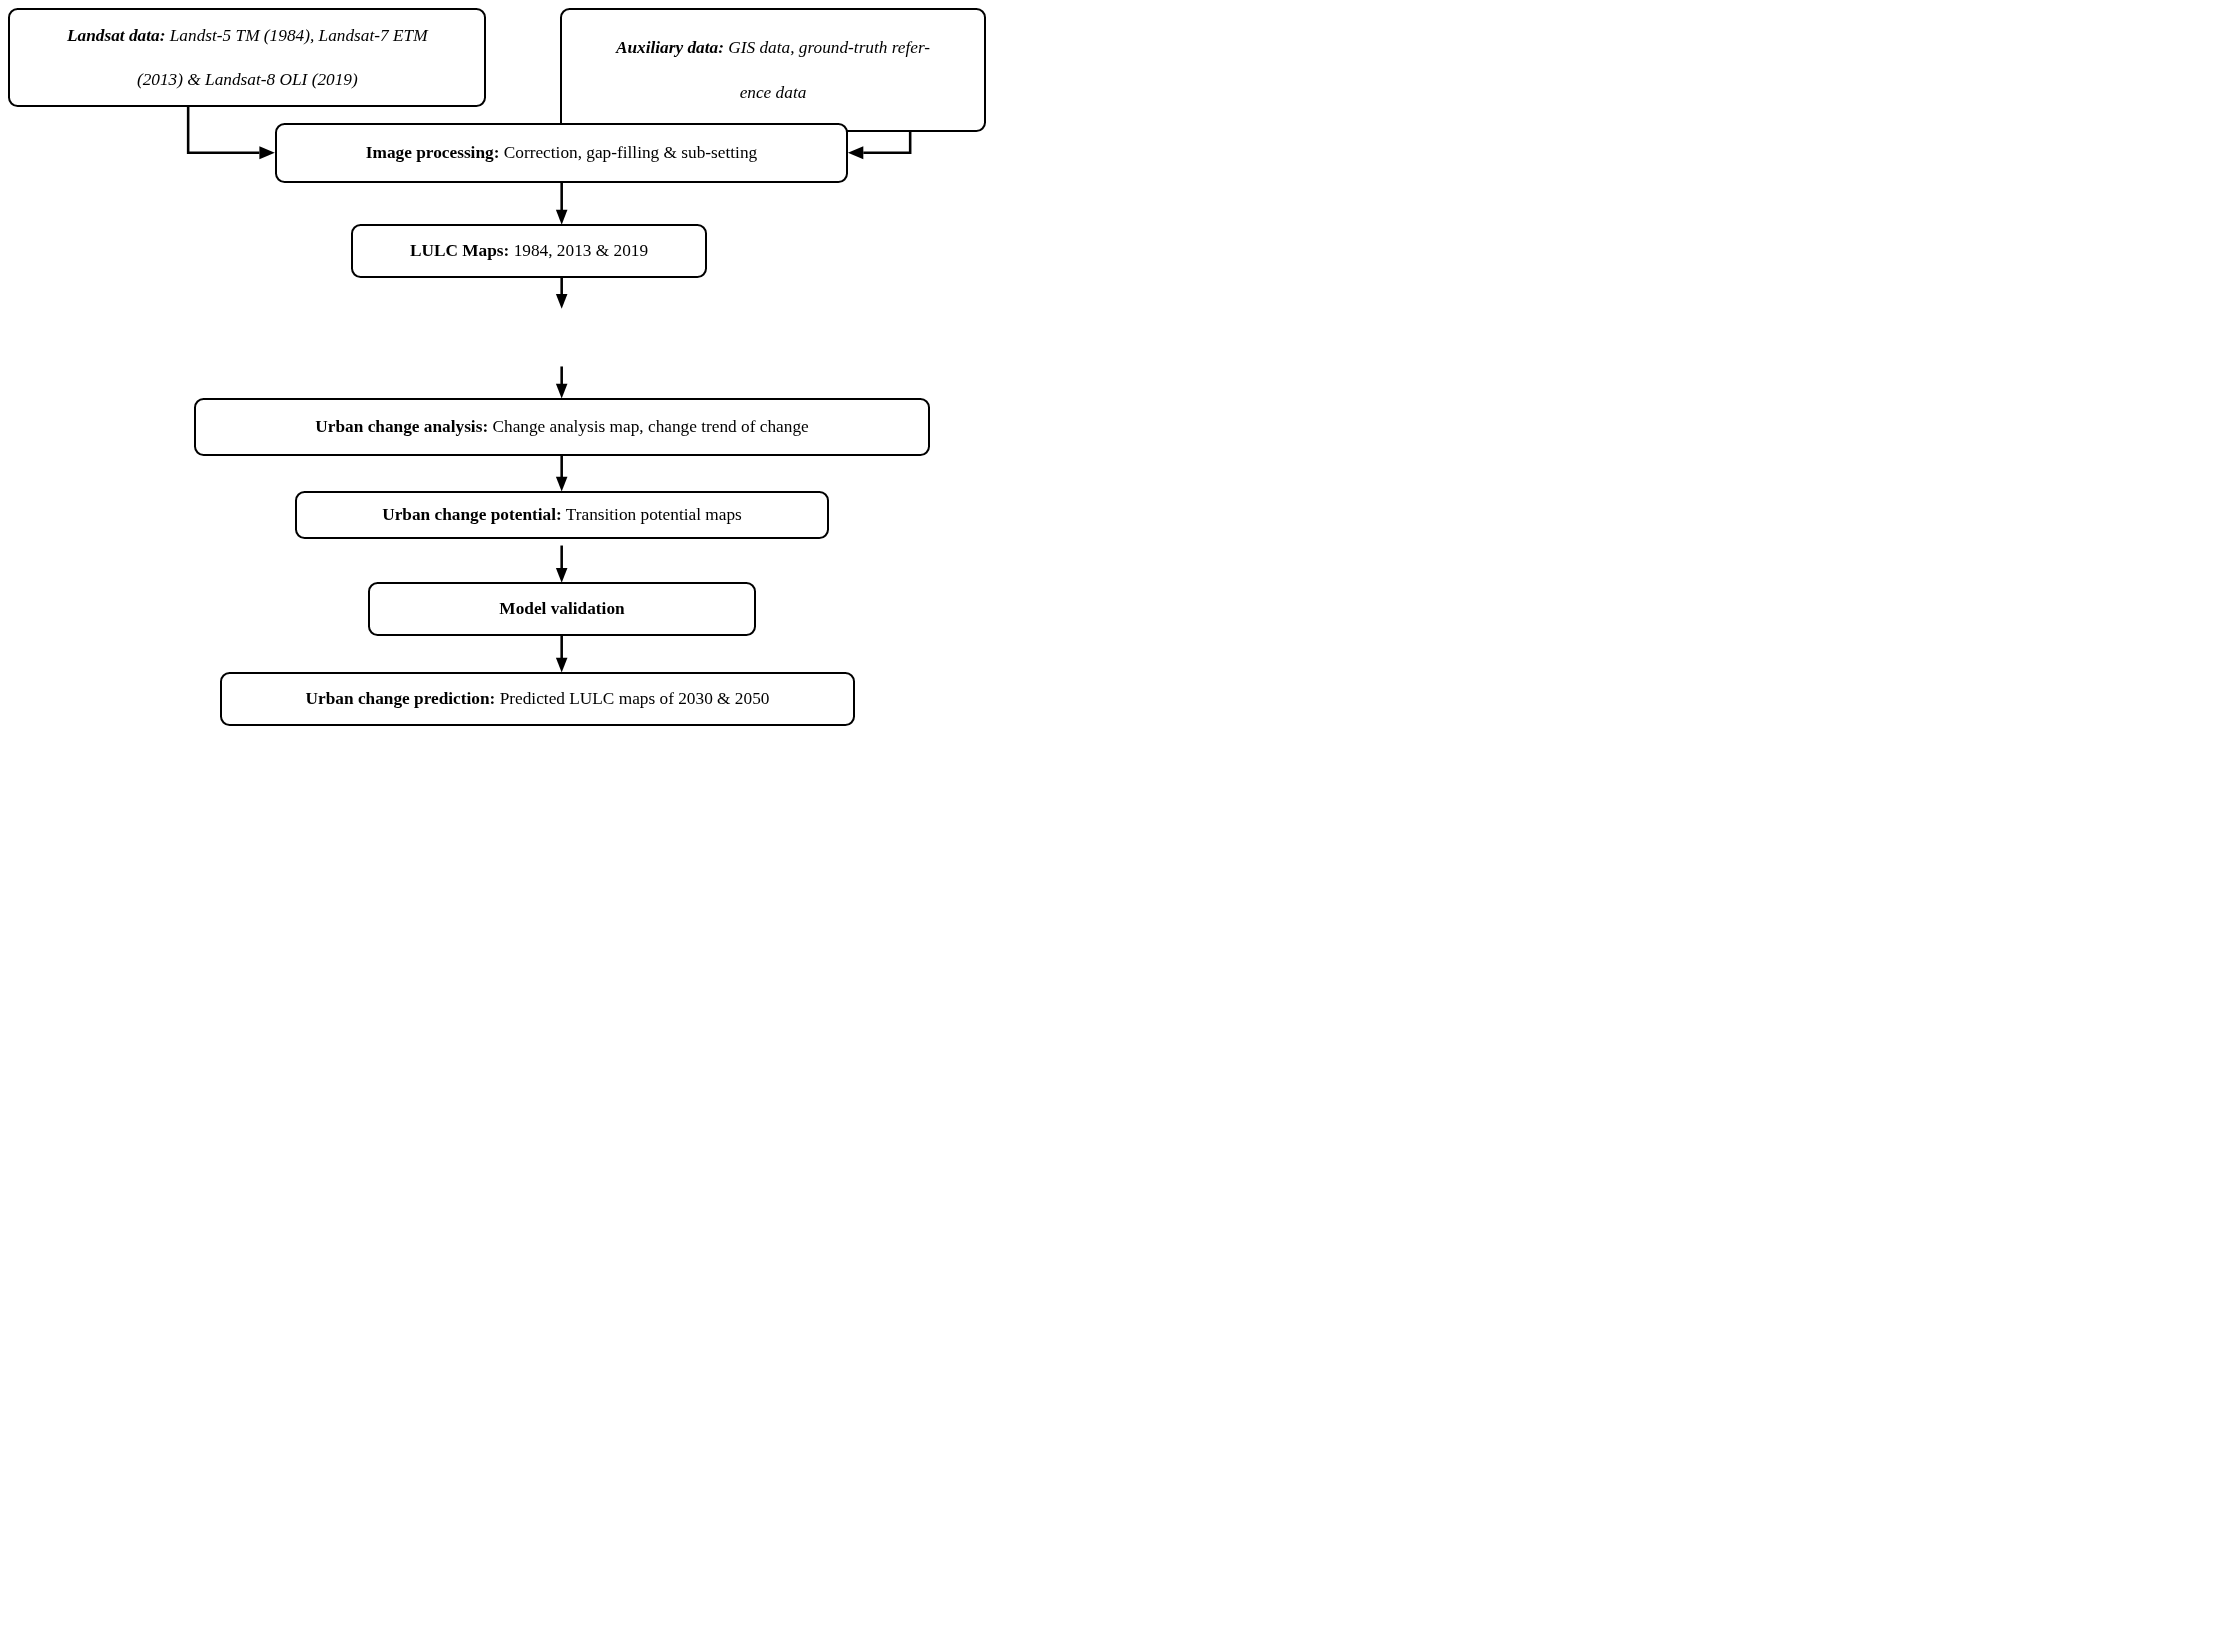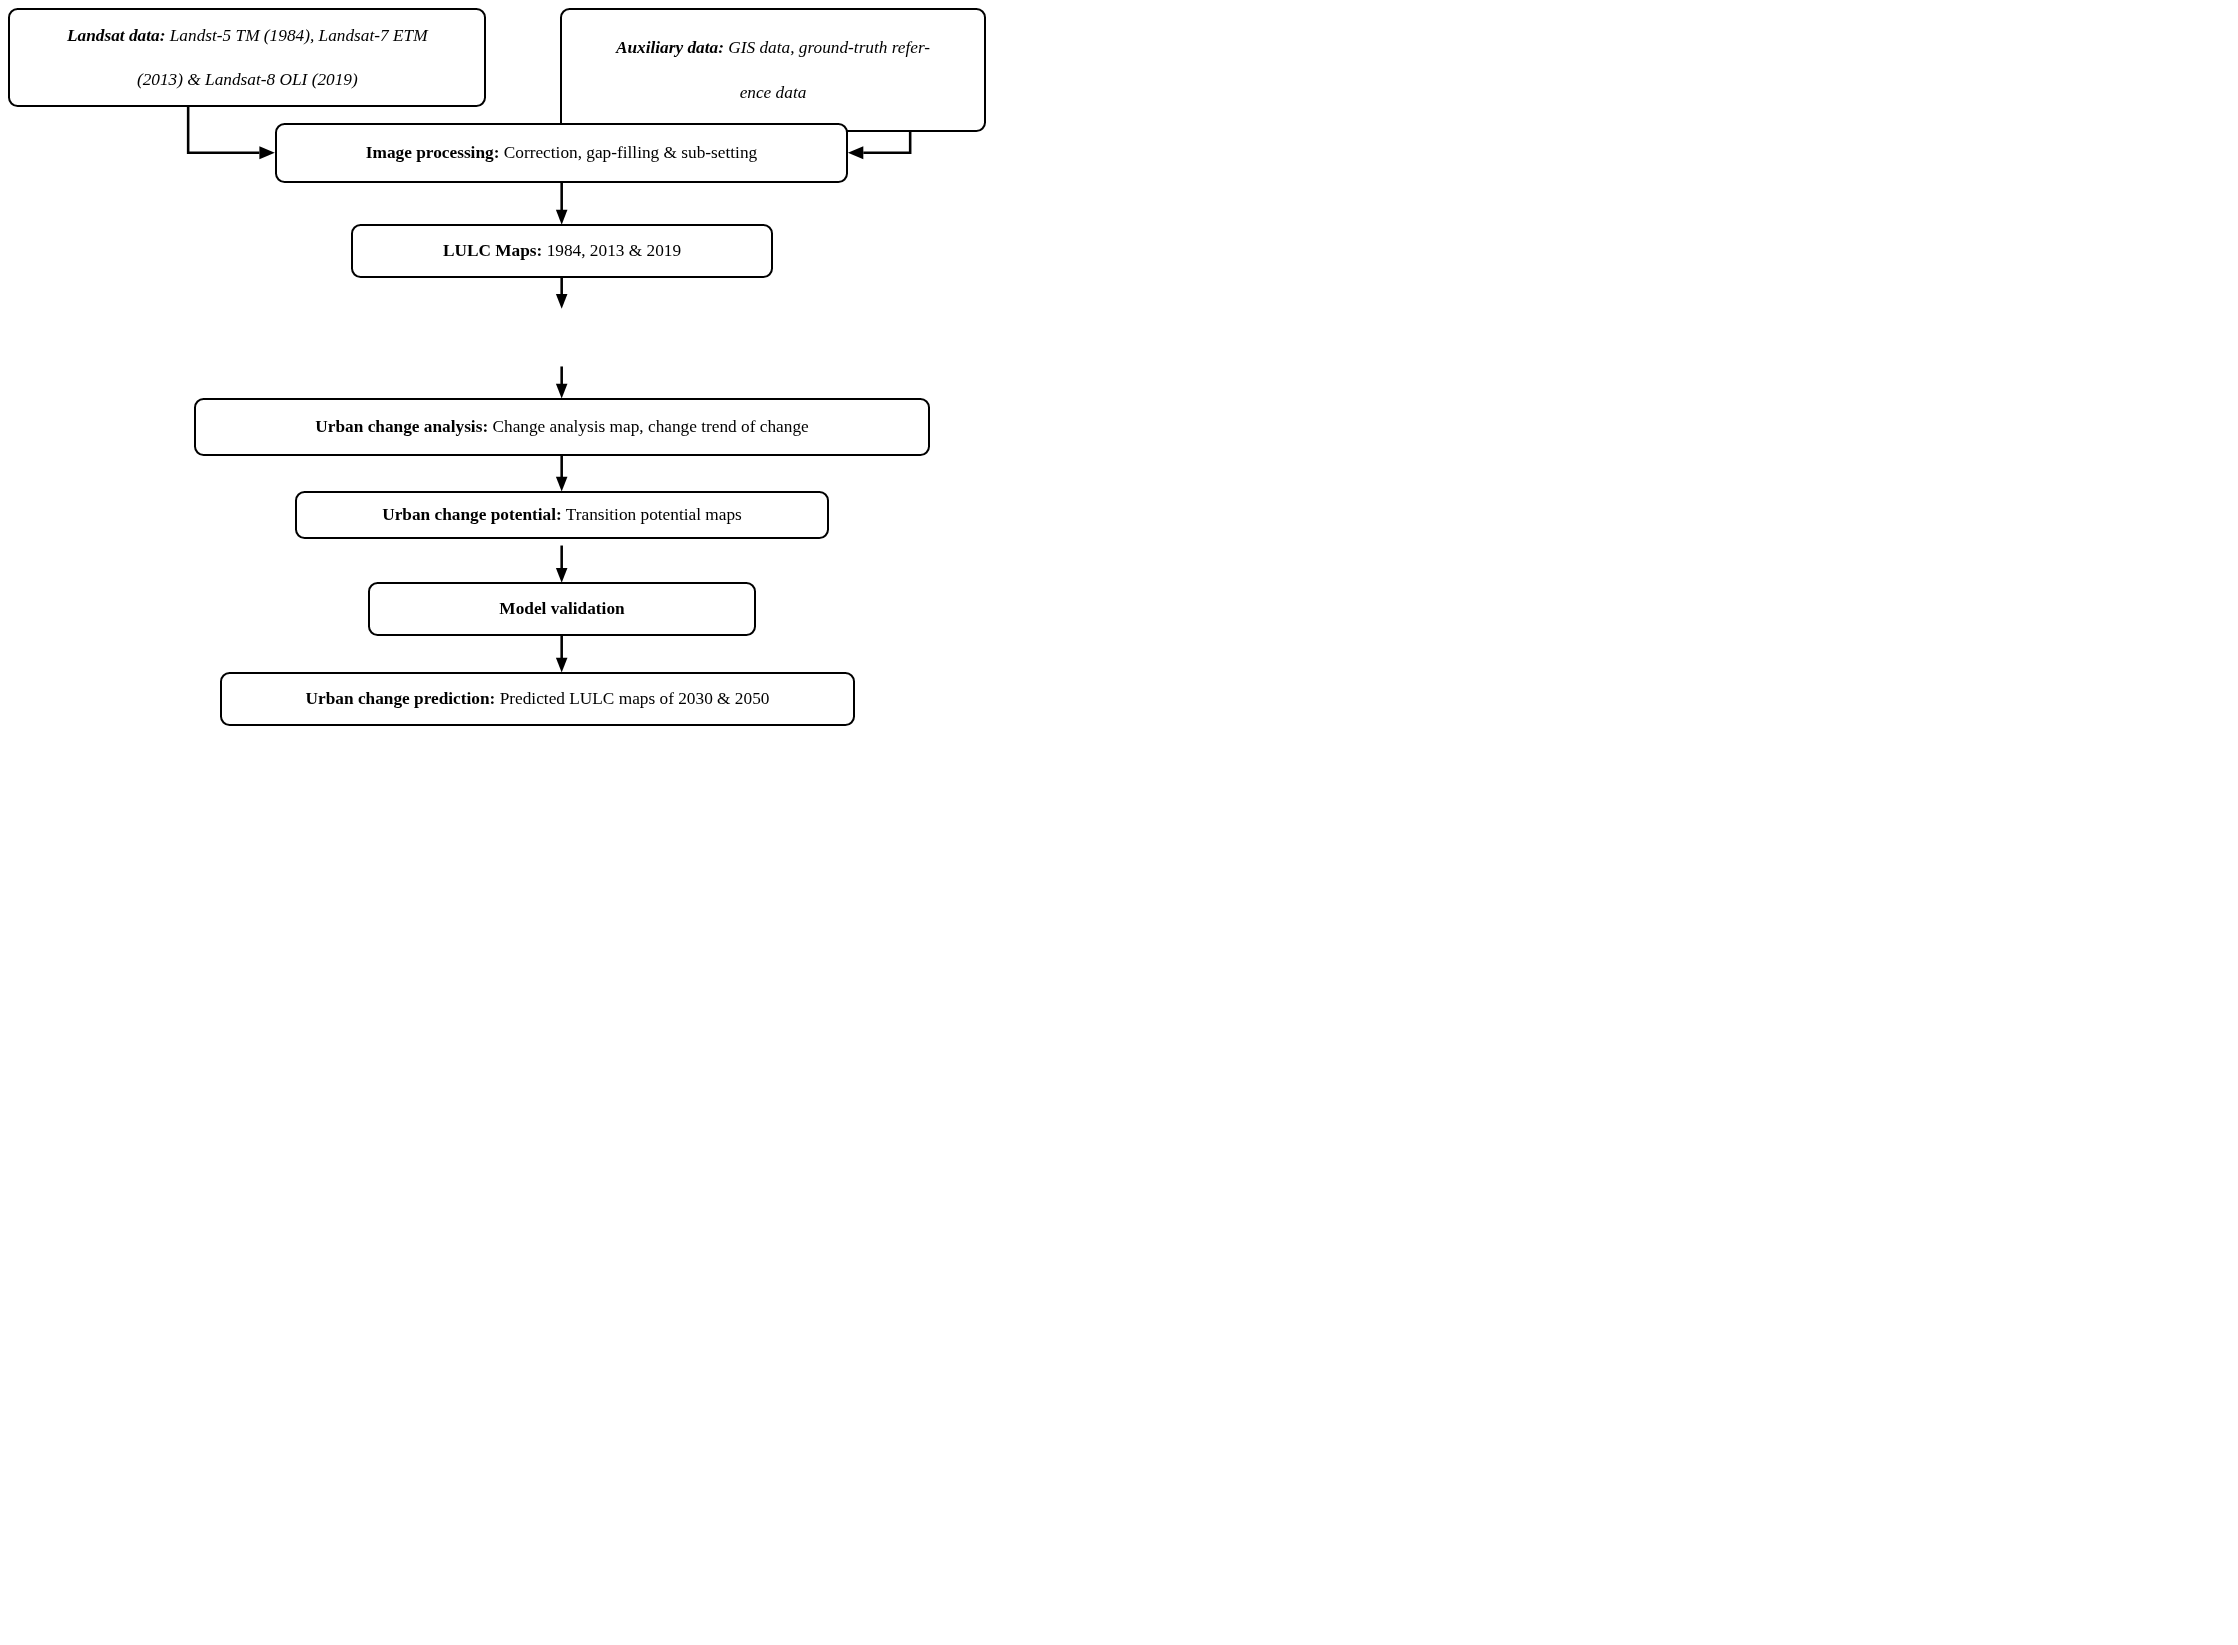--- a/index.html
+++ b/index.html
@@ -86,21 +86,21 @@
 
   <div class="box two" style="left:560px;top:8.3px;width:426px;height:124px;">
     <div class="line"><span class="b">Auxiliary data:</span><span> GIS data, ground-truth refer-</span></div>
     <div class="line"><span>ence data</span></div>
   </div>
 
   <div class="box" style="left:275px;top:123px;width:573px;height:60px;">
     <div class="line"><span class="b">Image processing:</span><span> Correction, gap-filling &amp; sub-setting</span></div>
   </div>
 
-  <div class="box" style="left:351px;top:224px;width:422px;height:54px;">
+  <div class="box" style="left:351px;top:224px;width:356px;height:54px;">
     <div class="line"><span class="b">LULC Maps:</span><span> 1984, 2013 &amp; 2019</span></div>
   </div>
 
 
   <div class="box" style="left:194px;top:398px;width:736px;height:58px;">
     <div class="line"><span class="b">Urban change analysis:</span><span> Change analysis map, change trend of change</span></div>
   </div>
 
   <div class="box" style="left:295px;top:491px;width:534px;height:48px;">
     <div class="line"><span class="b">Urban change potential:</span><span> Transition potential maps</span></div>

